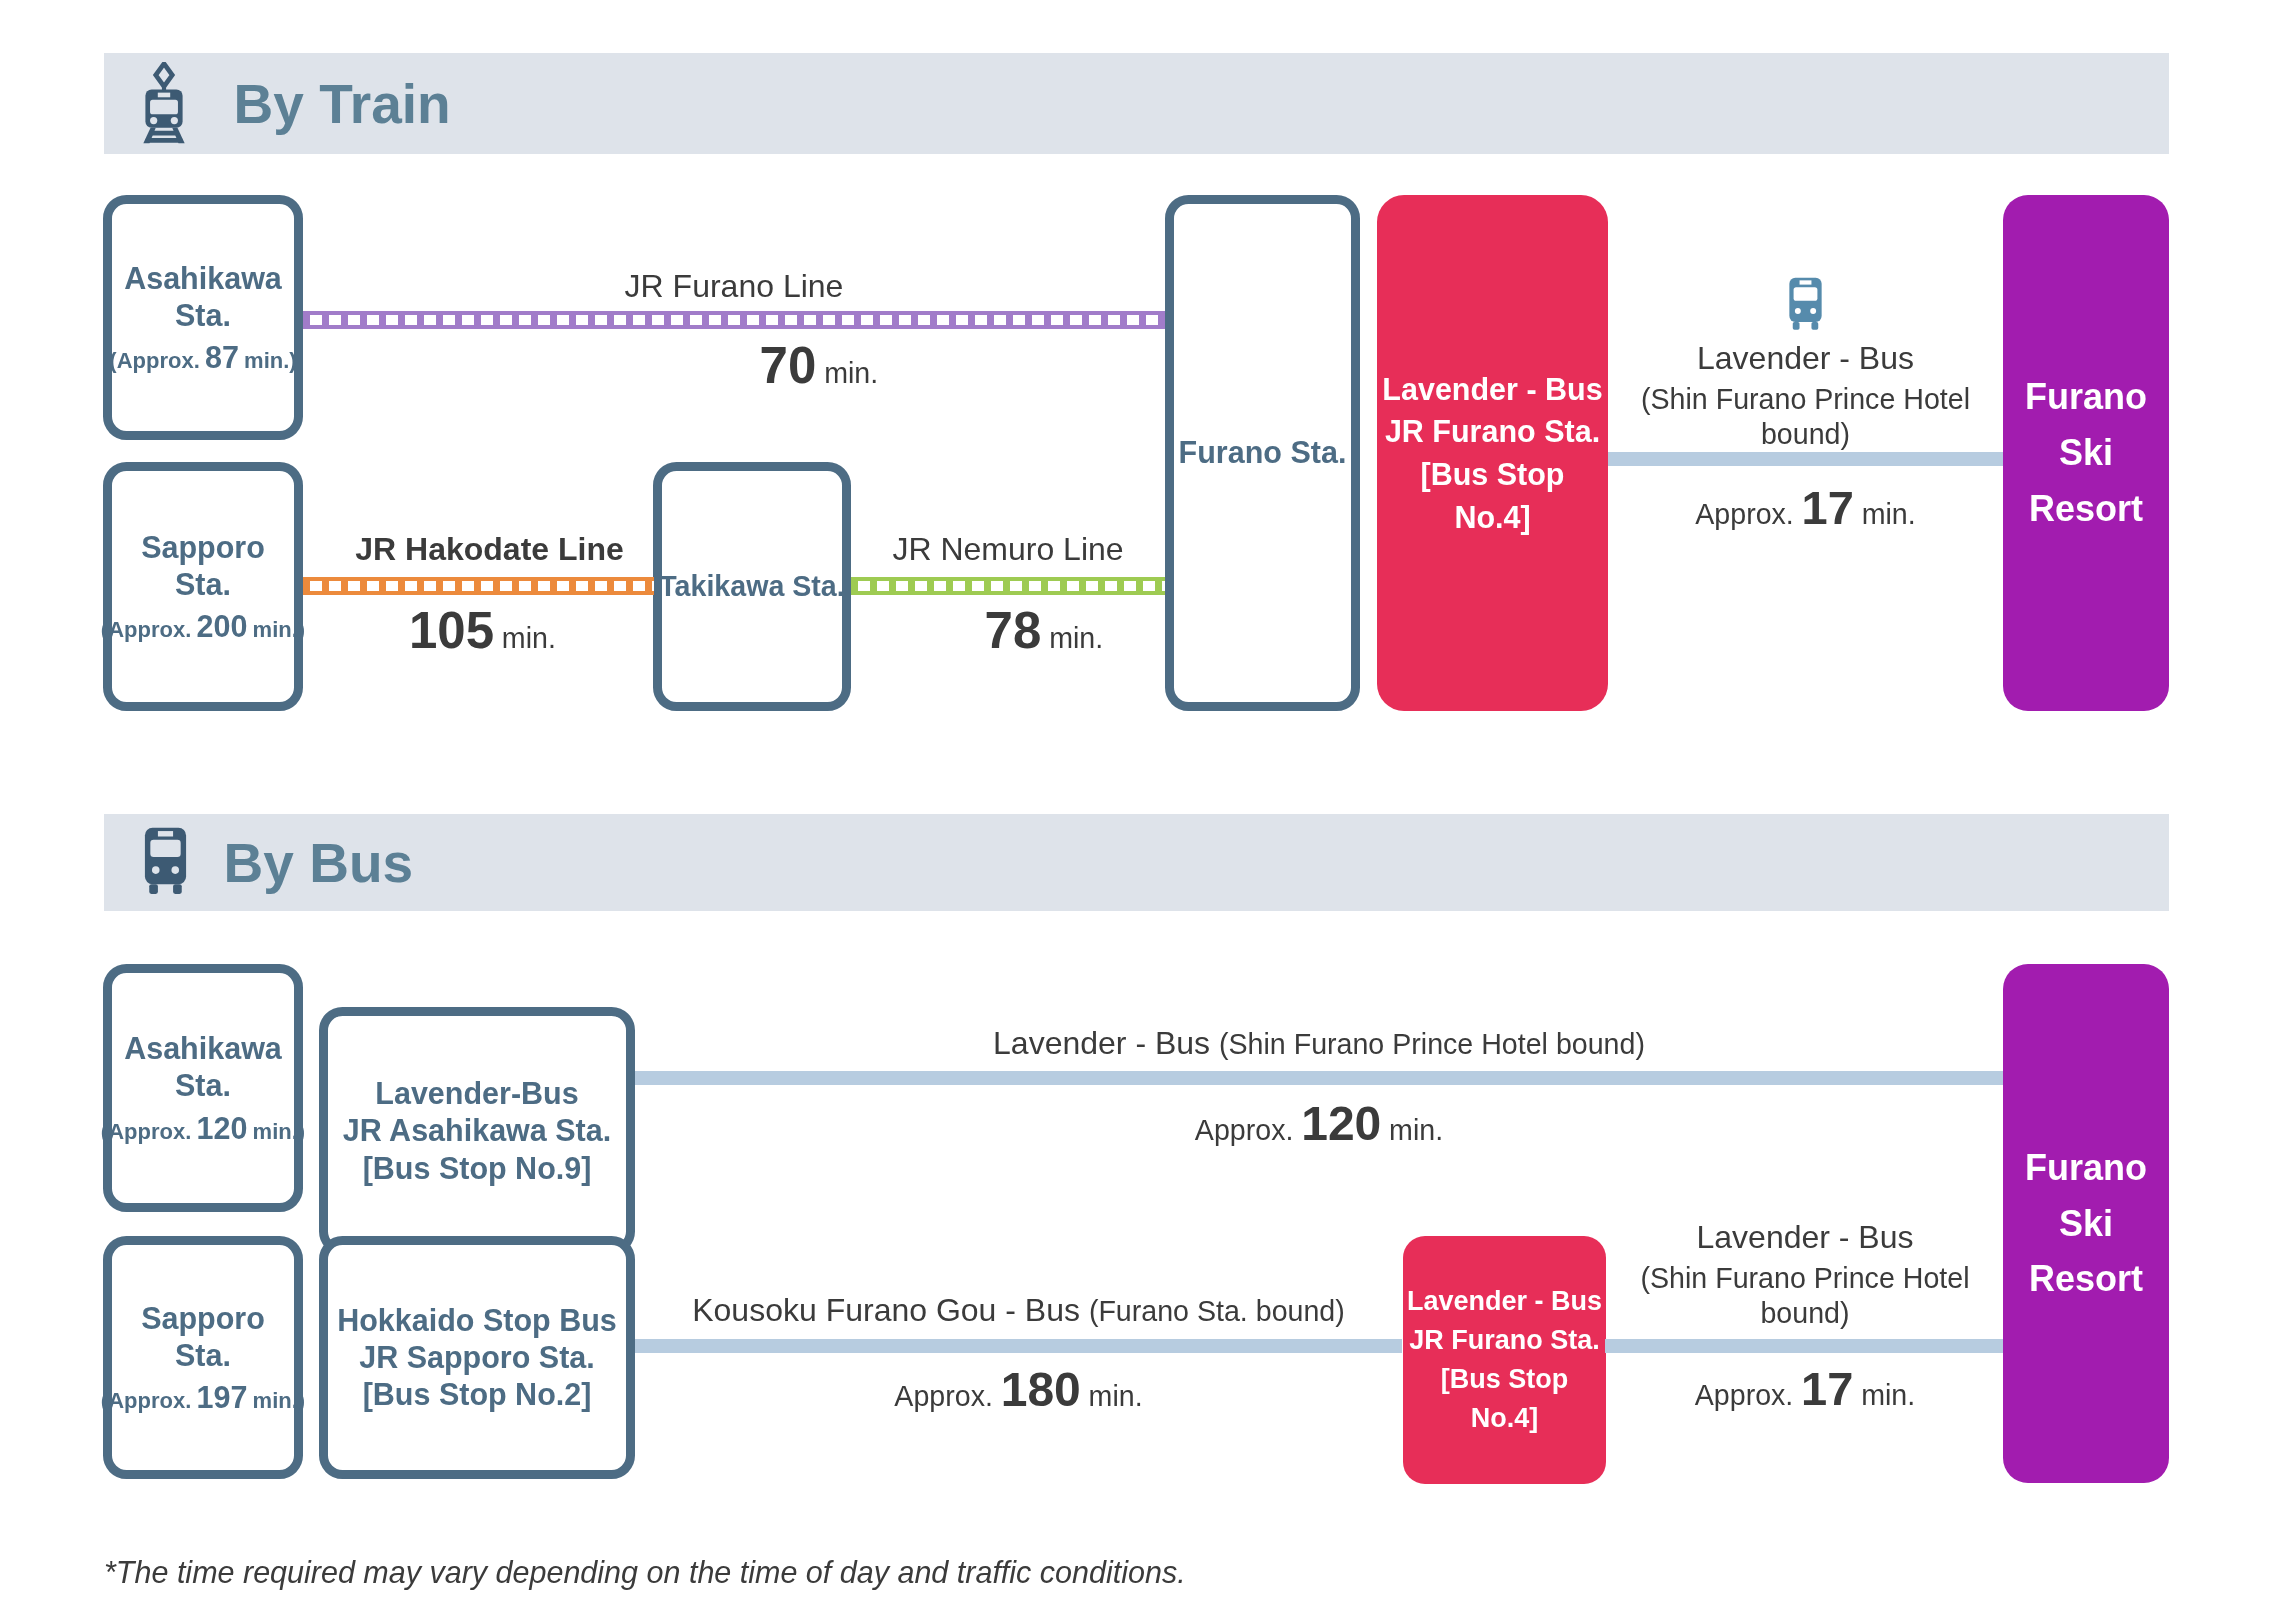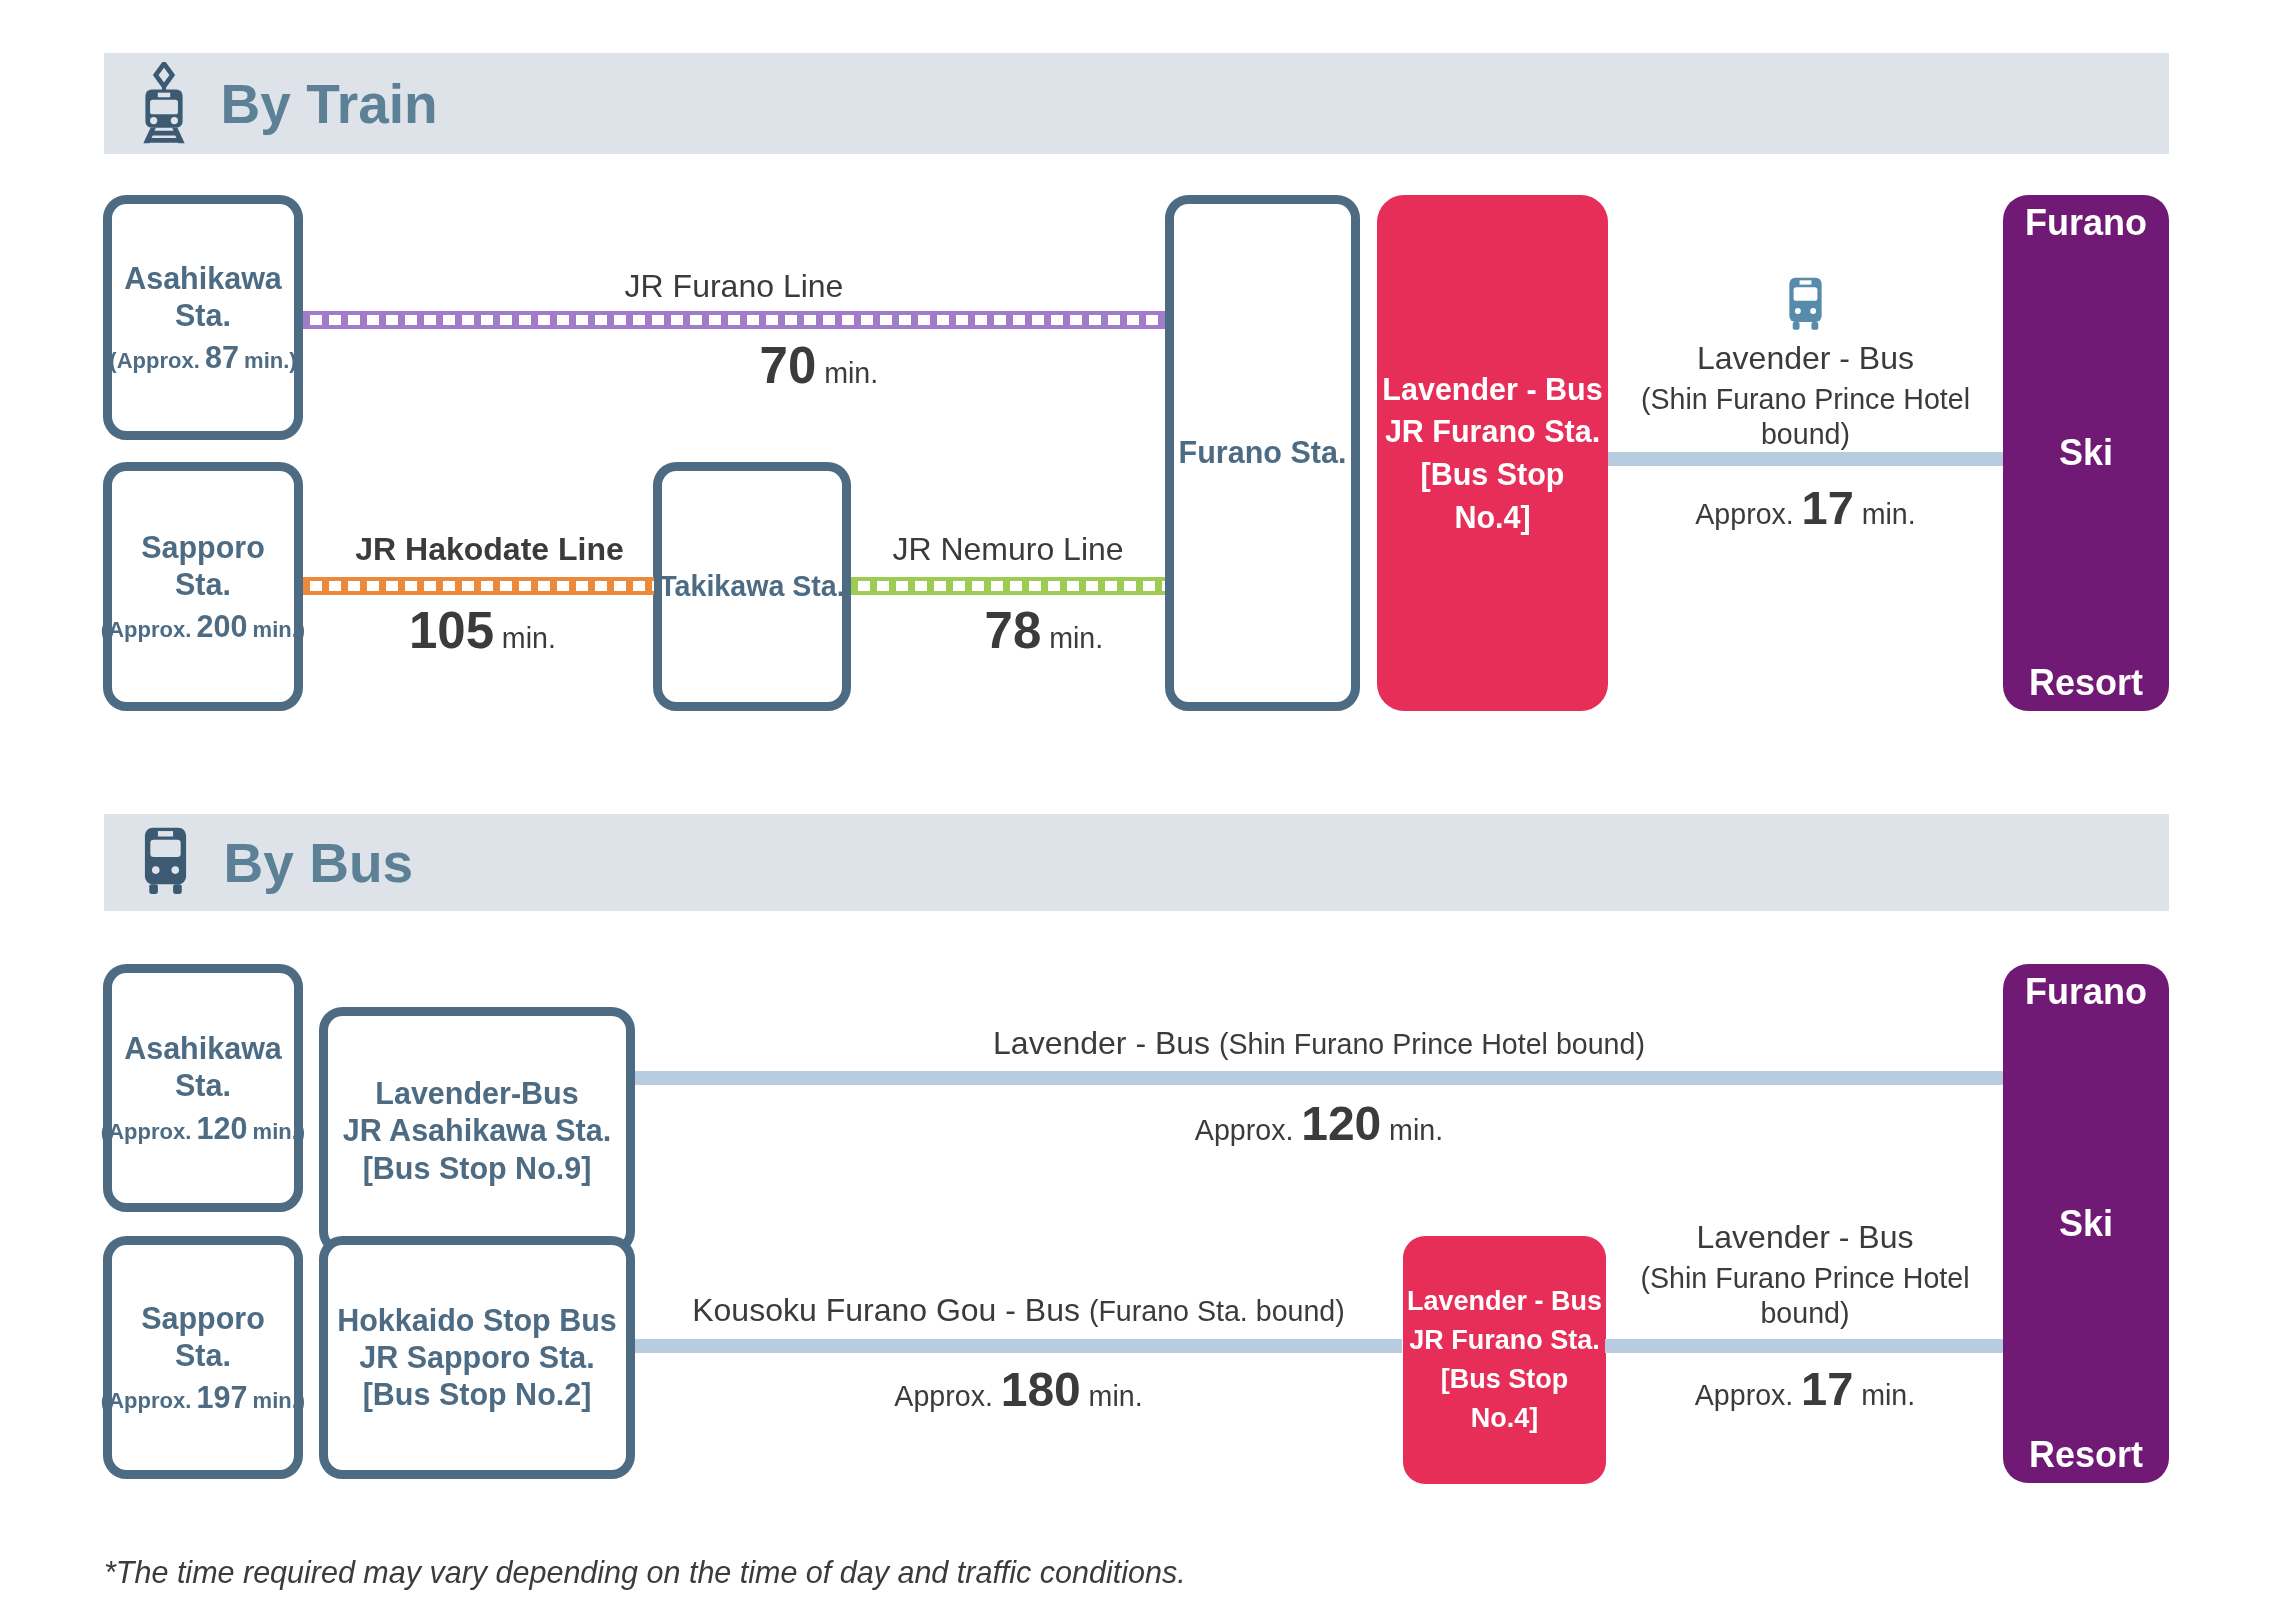--- a/index.html
+++ b/index.html
@@ -15,22 +15,22 @@
            text-align:center;box-sizing:border-box;color:#4d6c84;}
   .station .name{font-size:30.5px;font-weight:bold;line-height:1.22;}
   .station .approx{font-size:22px;font-weight:bold;margin-top:6.5px;white-space:nowrap;}
   .station .apnum{font-size:30.5px;margin:0 5.2px;}
 
   .pinkbox{position:absolute;background:#e72e58;border-radius:27px;color:#ffffff;
            display:flex;flex-direction:column;justify-content:center;text-align:center;
            font-weight:bold;box-sizing:border-box;}
   .pinkbox span{display:block;}
 
-  .resort{position:absolute;background:#701a75;border-radius:25px;color:#ffffff;
-          display:flex;flex-direction:column;justify-content:space-between;text-align:center;
+  .resort{position:absolute;background:#a21caf;border-radius:25px;color:#ffffff;
+          display:flex;flex-direction:column;justify-content:center;text-align:center;
           font-weight:bold;font-size:36px;line-height:1.55;}
   .resort span{display:block;}
 
   .rail{position:absolute;height:10.4px;border-top:4.5px solid;border-bottom:4.5px solid;}
   .rail-purple{border-color:#a17cc9;background:repeating-linear-gradient(90deg,#a17cc9 0 7.1px,#ffffff 7.1px 19px);}
   .rail-orange{border-color:#ec8a3c;background:repeating-linear-gradient(90deg,#ec8a3c 0 7.1px,#ffffff 7.1px 19px);}
   .rail-green{border-color:#9ecb52;background:repeating-linear-gradient(90deg,#9ecb52 0 7.1px,#ffffff 7.1px 19px);}
 
   .connector{position:absolute;height:13.6px;background:#b7cce0;}
 
@@ -46,21 +46,21 @@
   .shuttle-label .bd{font-size:28.6px;display:block;line-height:1.22;margin-top:5.2px;}
 
   .footnote{position:absolute;font-size:30.5px;color:#3b3b3b;font-style:italic;}
   .icon-wrap{display:flex;align-items:center;justify-content:center;}
 </style>
 </head>
 <body>
 
 <div class="canvas">
 
-  <div class="band" style="top:53px;height:101px;">
+  <div class="band" style="top:53px;height:101px;gap:13px;">
     <span class="icon-wrap">
       <svg width="62" height="84" viewBox="0 0 120 160">
         <path d="M60 2 L76 24 L60 46 L44 24 Z" fill="none" stroke="#3d5a73" stroke-width="9"></path>
         <rect x="56" y="40" width="8" height="16" fill="#3d5a73"></rect>
         <rect x="24" y="52" width="72" height="74" rx="12" fill="#3d5a73"></rect>
         <rect x="48" y="58" width="24" height="9" fill="#dee3ea"></rect>
         <rect x="33" y="72" width="54" height="28" rx="5" fill="#dee3ea"></rect>
         <circle cx="40" cy="112" r="7" fill="#dee3ea"></circle>
         <circle cx="80" cy="112" r="7" fill="#dee3ea"></circle>
         <path d="M34 126 L20 156 L32 156 L44 126 Z" fill="#3d5a73"></path>

